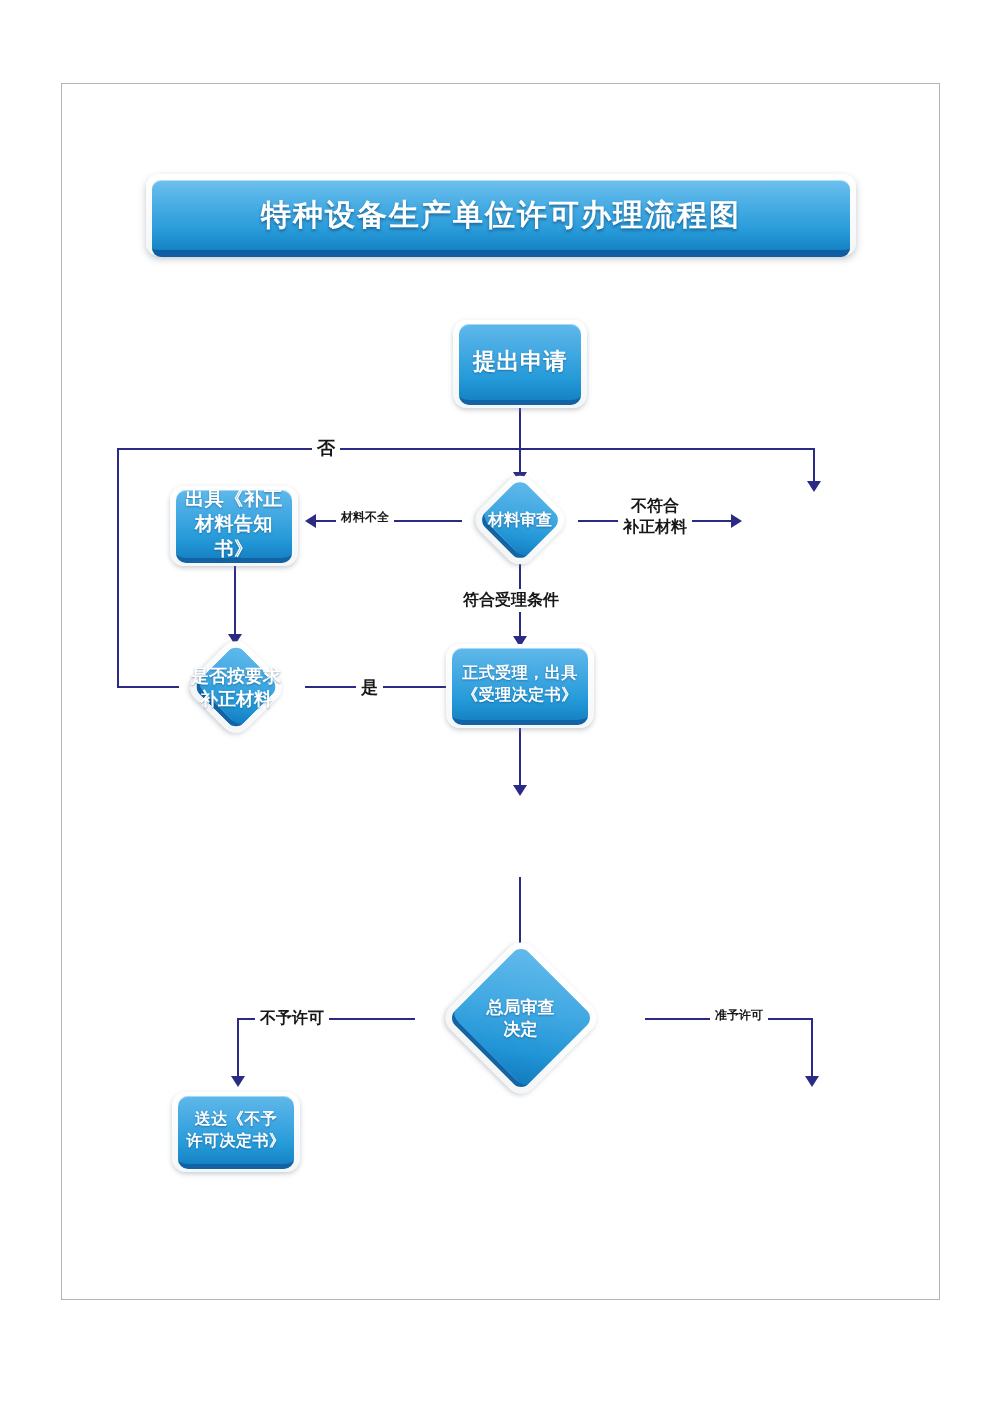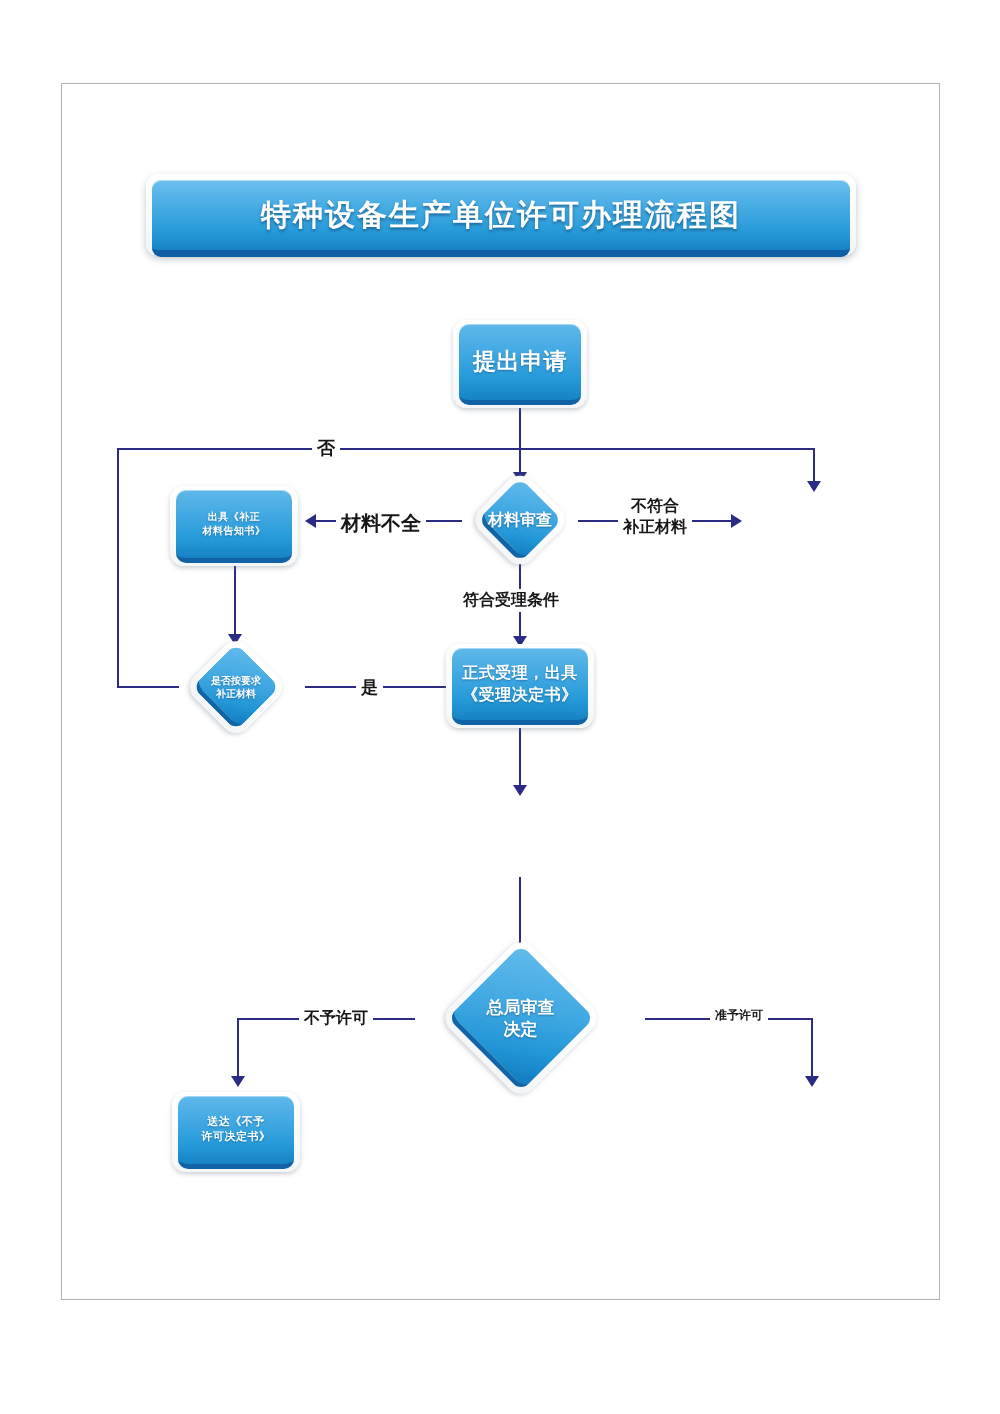--- a/index.html
+++ b/index.html
@@ -120,21 +120,21 @@
 
   <div class="ln lnh" style="left:117px;top:686px;width:62px;"></div>
   <div class="ln lnv" style="left:117px;top:448px;height:240px;"></div>
   <div class="ln lnh" style="left:117px;top:448px;width:698px;"></div>
   <div class="ln lnv" style="left:813px;top:448px;height:37px;"></div>
   <div class="arrow down" style="left:807px;top:481px;"></div>
   <div class="elabel" style="left:312px;top:435px;font-size:18px;">否</div>
 
   <div class="ln lnh" style="left:311px;top:520px;width:151px;"></div>
   <div class="arrow left" style="left:305px;top:514px;"></div>
-  <div class="elabel" style="left:336px;top:509px;font-size:20px;">材料不全</div>
+  <div class="elabel" style="left:336px;top:509px;font-size:12px;">材料不全</div>
 
   <div class="ln lnh" style="left:578px;top:520px;width:158px;"></div>
   <div class="arrow right" style="left:731px;top:514px;"></div>
   <div class="elabel" style="left:618px;top:495px;font-size:16px;">不符合
 补正材料</div>
 
   <div class="ln lnv" style="left:519px;top:554px;height:86px;"></div>
   <div class="arrow down" style="left:513px;top:636px;"></div>
   <div class="elabel" style="left:458px;top:589px;font-size:16px;">符合受理条件</div>
 
@@ -147,21 +147,21 @@
 
   <div class="ln lnv" style="left:519px;top:727px;height:62px;"></div>
   <div class="arrow down" style="left:513px;top:785px;"></div>
 
   <div class="ln lnv" style="left:519px;top:877px;height:78px;"></div>
   <div class="arrow down" style="left:513px;top:951px;"></div>
 
   <div class="ln lnh" style="left:237px;top:1018px;width:178px;"></div>
   <div class="ln lnv" style="left:237px;top:1018px;height:62px;"></div>
   <div class="arrow down" style="left:231px;top:1076px;"></div>
-  <div class="elabel" style="left:255px;top:1007px;font-size:16px;margin-left:44px;">不予许可</div>
+  <div class="elabel" style="left:255px;top:1007px;font-size:16px;">不予许可</div>
 
   <div class="ln lnh" style="left:645px;top:1018px;width:168px;"></div>
   <div class="ln lnv" style="left:811px;top:1018px;height:62px;"></div>
   <div class="arrow down" style="left:805px;top:1076px;"></div>
   <div class="elabel" style="left:710px;top:1007px;font-size:12px;">准予许可</div>
 
   <div class="node rect" style="left:453px;top:320px;width:134px;height:88px;">
     <div class="face">
       <span style="font-size:23px;white-space:pre-line;">提出申请</span>
     </div>
@@ -171,32 +171,32 @@
     <div class="dshape" style="width:72px;height:72px;">
       <div class="dface"></div>
     </div>
     <div class="dlabel">
       <span style="font-size:16px;white-space:pre-line;">材料审查</span>
     </div>
   </div>
 
   <div class="node rect" style="left:170px;top:486px;width:128px;height:80px;">
     <div class="face">
-      <span style="font-size:10px;white-space:pre-line;">出具《补正
+      <span style="font-size:19px;white-space:pre-line;">出具《补正
 材料告知书》</span>
     </div>
   </div>
 
 
   <div class="diamond" style="left:166px;top:642px;width:140px;height:90px;">
     <div class="dshape" style="width:74px;height:74px;">
       <div class="dface"></div>
     </div>
     <div class="dlabel">
-      <span style="font-size:10px;white-space:pre-line;font-family:Liberation Serif, serif;">是否按要求
+      <span style="font-size:18px;white-space:pre-line;">是否按要求
 补正材料</span>
     </div>
   </div>
 
   <div class="node rect" style="left:446px;top:644px;width:148px;height:84px;">
     <div class="face">
       <span style="font-size:16px;white-space:pre-line;">正式受理，出具
 《受理决定书》</span>
     </div>
   </div>
@@ -207,19 +207,19 @@
       <div class="dface"></div>
     </div>
     <div class="dlabel">
       <span style="font-size:17px;white-space:pre-line;">总局审查
 决定</span>
     </div>
   </div>
 
   <div class="node rect" style="left:172px;top:1092px;width:128px;height:80px;">
     <div class="face">
-      <span style="font-size:11px;white-space:pre-line;">送达《不予
+      <span style="font-size:16px;white-space:pre-line;">送达《不予
 许可决定书》</span>
     </div>
   </div>
 
 
 </div>
 
 </body></html>

